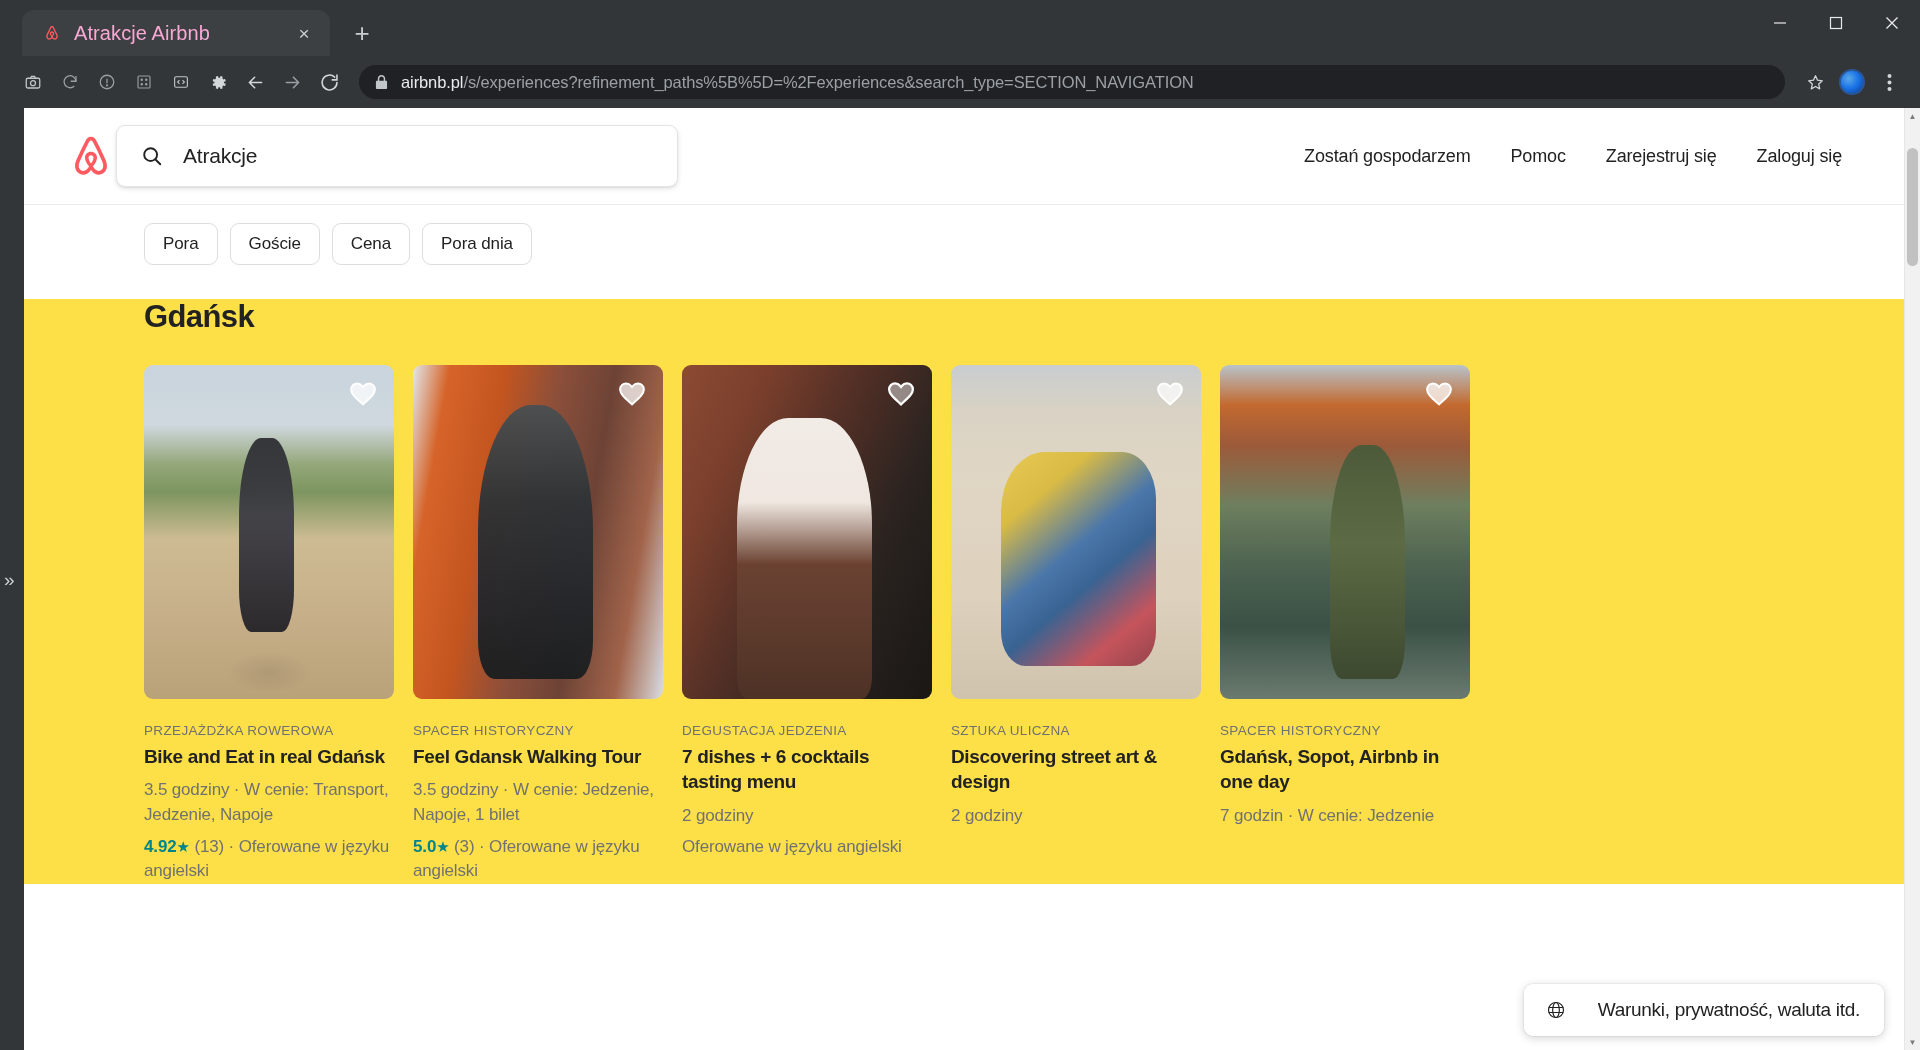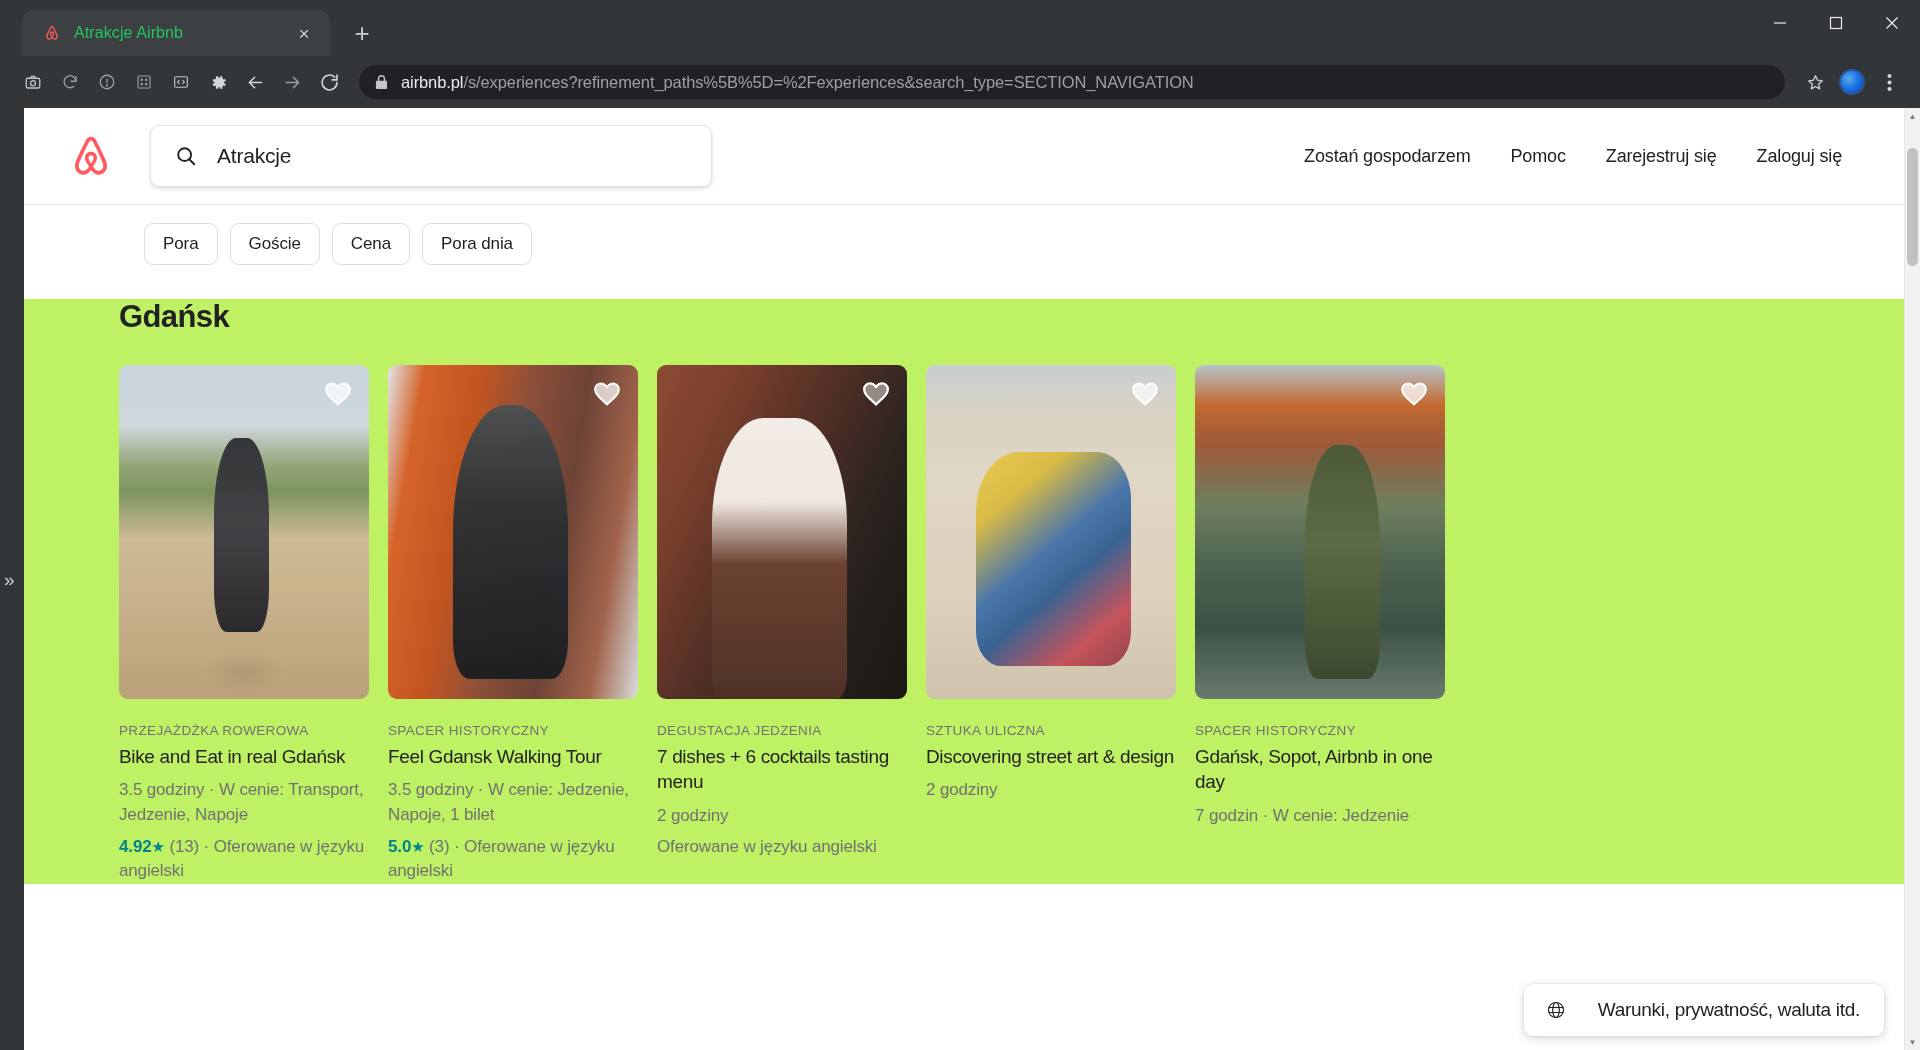--- a/index.html
+++ b/index.html
@@ -17,21 +17,21 @@
     height: 56px; display: flex; align-items: flex-end;
     padding-left: 22px; position: relative; flex: 0 0 56px;
   }
   .tab {
     width: 308px; height: 46px; background: #3c4043;
     border-radius: 12px 12px 0 0; display: flex; align-items: center;
     padding: 0 14px 0 20px; gap: 12px; position: relative;
   }
   .tab-favicon { width: 20px; height: 20px; flex: 0 0 20px; display:flex; align-items:center; justify-content:center;}
   .tab-title {
-    flex: 1; color: #22c55e; font-size: 16px; white-space: nowrap;
+    flex: 1; color: #f9a8d4; font-size: 20px; white-space: nowrap;
     overflow: hidden; text-overflow: ellipsis; letter-spacing: .1px;
   }
   .tab-close { width: 24px; height: 24px; display: flex; align-items: center; justify-content: center;
     color: #c9ccce; font-size: 19px; line-height: 1; border-radius: 50%; }
   .newtab {
     width: 36px; height: 36px; margin-left: 14px; margin-bottom: 5px;
     display: flex; align-items: center; justify-content: center;
     color: #c9ccce; font-size: 26px; font-weight: 300; line-height: 1; border-radius: 50%;
   }
   .winctrls { position: absolute; right: 0; top: 0; height: 46px; display: flex; }
@@ -72,21 +72,21 @@
   .sb-thumb { position: absolute; left: 2px; right: 2px; top: 40px; height: 118px;
               background: #c1c1c1; border-radius: 6px; }
 
   
   .ab-header {
     height: 96px; display: flex; align-items: center; padding: 0 42px 0 46px; background:#fff;
     position: relative; z-index: 5;
   }
   .ab-logo { width: 46px; height: 46px; flex: 0 0 46px; display:flex; align-items:center; }
   .searchbar {
-    margin-left: 34px; width: 562px; height: 62px; background: #fff;
+    width: 562px; height: 62px; background: #fff;
     border: 1px solid #e4e4e4; border-radius: 9px;
     box-shadow: 0 2px 5px rgba(0,0,0,.10), 0 1px 2px rgba(0,0,0,.06);
     display: flex; align-items: center; padding: 0 24px; gap: 20px;
   }
   .search-icon { flex: 0 0 22px; display: flex; align-items: center; color: #222; }
   .search-val { font-size: 21px; color: #222222; font-weight: 400; letter-spacing: -.2px; }
   .ab-nav { margin-left: auto; display: flex; align-items: center; gap: 0; }
   .ab-nav a {
     font-size: 18px; color: #222222; text-decoration: none; padding: 0 20px;
     white-space: nowrap; letter-spacing: -.15px;
@@ -101,36 +101,36 @@
   .divider { height: 1px; background: #ebebeb; margin: 0; }
   .pills { display: flex; gap: 12px; padding: 18px 0 22px 120px; background:#fff; }
   .pill {
     height: 42px; border: 1px solid #dddddd; border-radius: 9px;
     display: flex; align-items: center; padding: 0 18px;
     font-size: 17px; color: #222222; background: #fff; white-space: nowrap;
     letter-spacing: -.1px;
   }
 
   
-  .results { padding: 0 0 0 95px; background: #bef264; }
+  .results { padding: 0 0 0 120px; background: #fde047; }
   .section-title {
     font-size: 31px; font-weight: 700; color: #222222; letter-spacing: -.6px;
     margin: 12px 0 30px 0;
   }
   .cards { display: flex; gap: 19px; }
   .card { width: 250px; flex: 0 0 250px; }
   .card-media { position: relative; width: 250px; height: 334px; border-radius: 9px; overflow: hidden; }
   .card-media .photo { position: absolute; inset: 0; }
   .heart { position: absolute; top: 14px; right: 14px; width: 32px; height: 32px; }
   .card-cat {
     margin-top: 24px; font-size: 13.5px; color: #717171; letter-spacing: .35px;
     text-transform: uppercase; font-weight: 400; white-space: nowrap; overflow: hidden;
   }
   .card-title {
-    margin-top: 6px; font-size: 19px; font-weight: 400; color: #222222;
+    margin-top: 6px; font-size: 19px; font-weight: 700; color: #222222;
     line-height: 1.33; letter-spacing: -.35px;
   }
   .card-meta { margin-top: 9px; font-size: 17px; color: #717171; line-height: 1.45; letter-spacing: -.15px; }
   .card-rating { margin-top: 7px; font-size: 17px; color: #717171; line-height: 1.45; letter-spacing: -.15px; }
   .card-rating .score { color: #008489; font-weight: 700; }
   .card-rating .star { color: #008489; font-size: 15px; }
 
   
   .cookie-banner {
     position: absolute; right: 20px; bottom: 14px;

